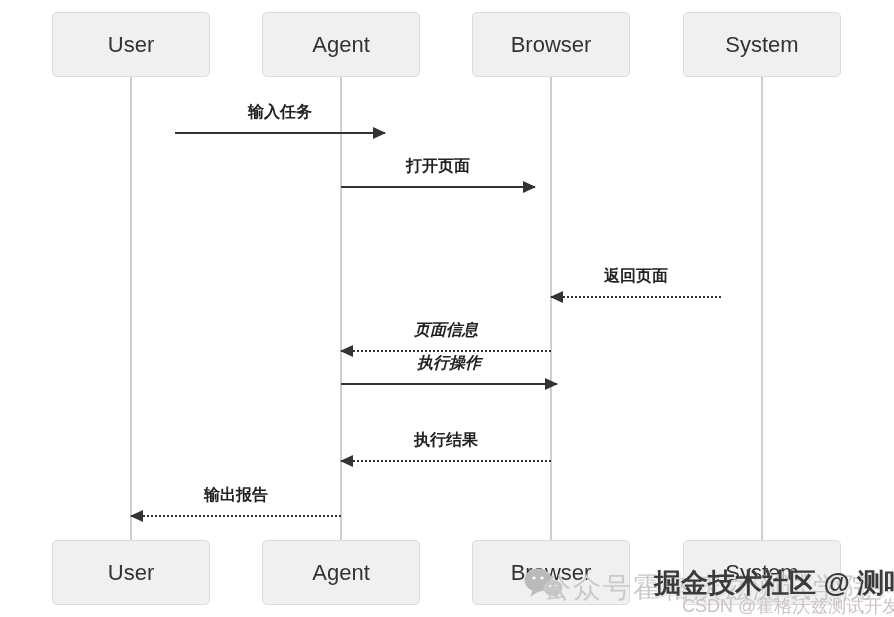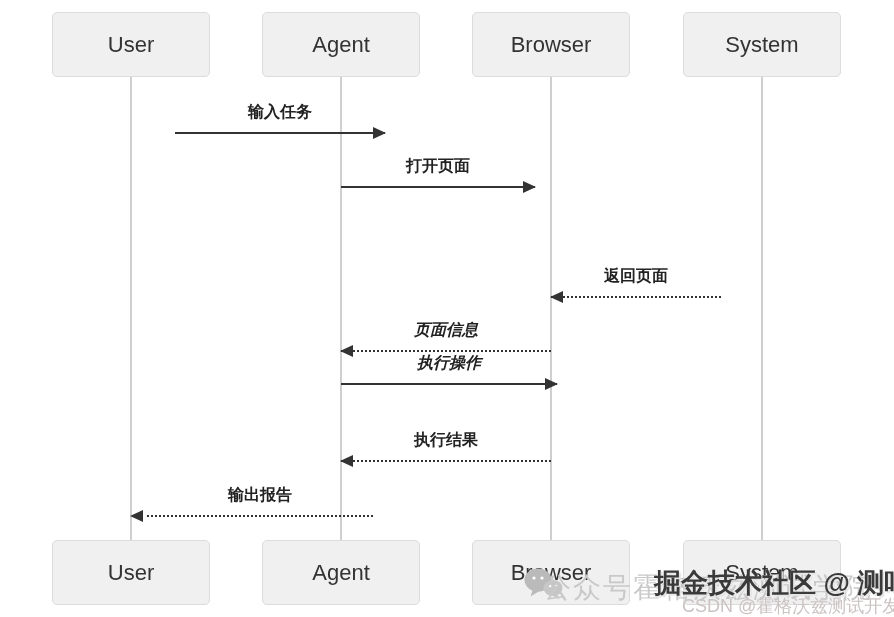--- a/index.html
+++ b/index.html
@@ -175,18 +175,18 @@
     <div class="msg" style="left: 341px; top: 353px; width: 216px; font-style: italic;">
       <div class="msg-label">执行操作</div>
       <div class="msg-line solid"></div>
       <div class="arrowhead right"></div>
     </div>
     <div class="msg" style="left: 341px; top: 430px; width: 210px;">
       <div class="msg-label">执行结果</div>
       <div class="msg-line dashed"></div>
       <div class="arrowhead left"></div>
     </div>
-    <div class="msg" style="left: 131px; top: 485px; width: 210px; padding-left: 16px;">
+    <div class="msg" style="left: 131px; top: 485px; width: 210px;">
       <div class="msg-label">输出报告</div>
       <div class="msg-line dashed"></div>
       <div class="arrowhead left"></div>
     </div>
   </div>
 
 </body></html>

